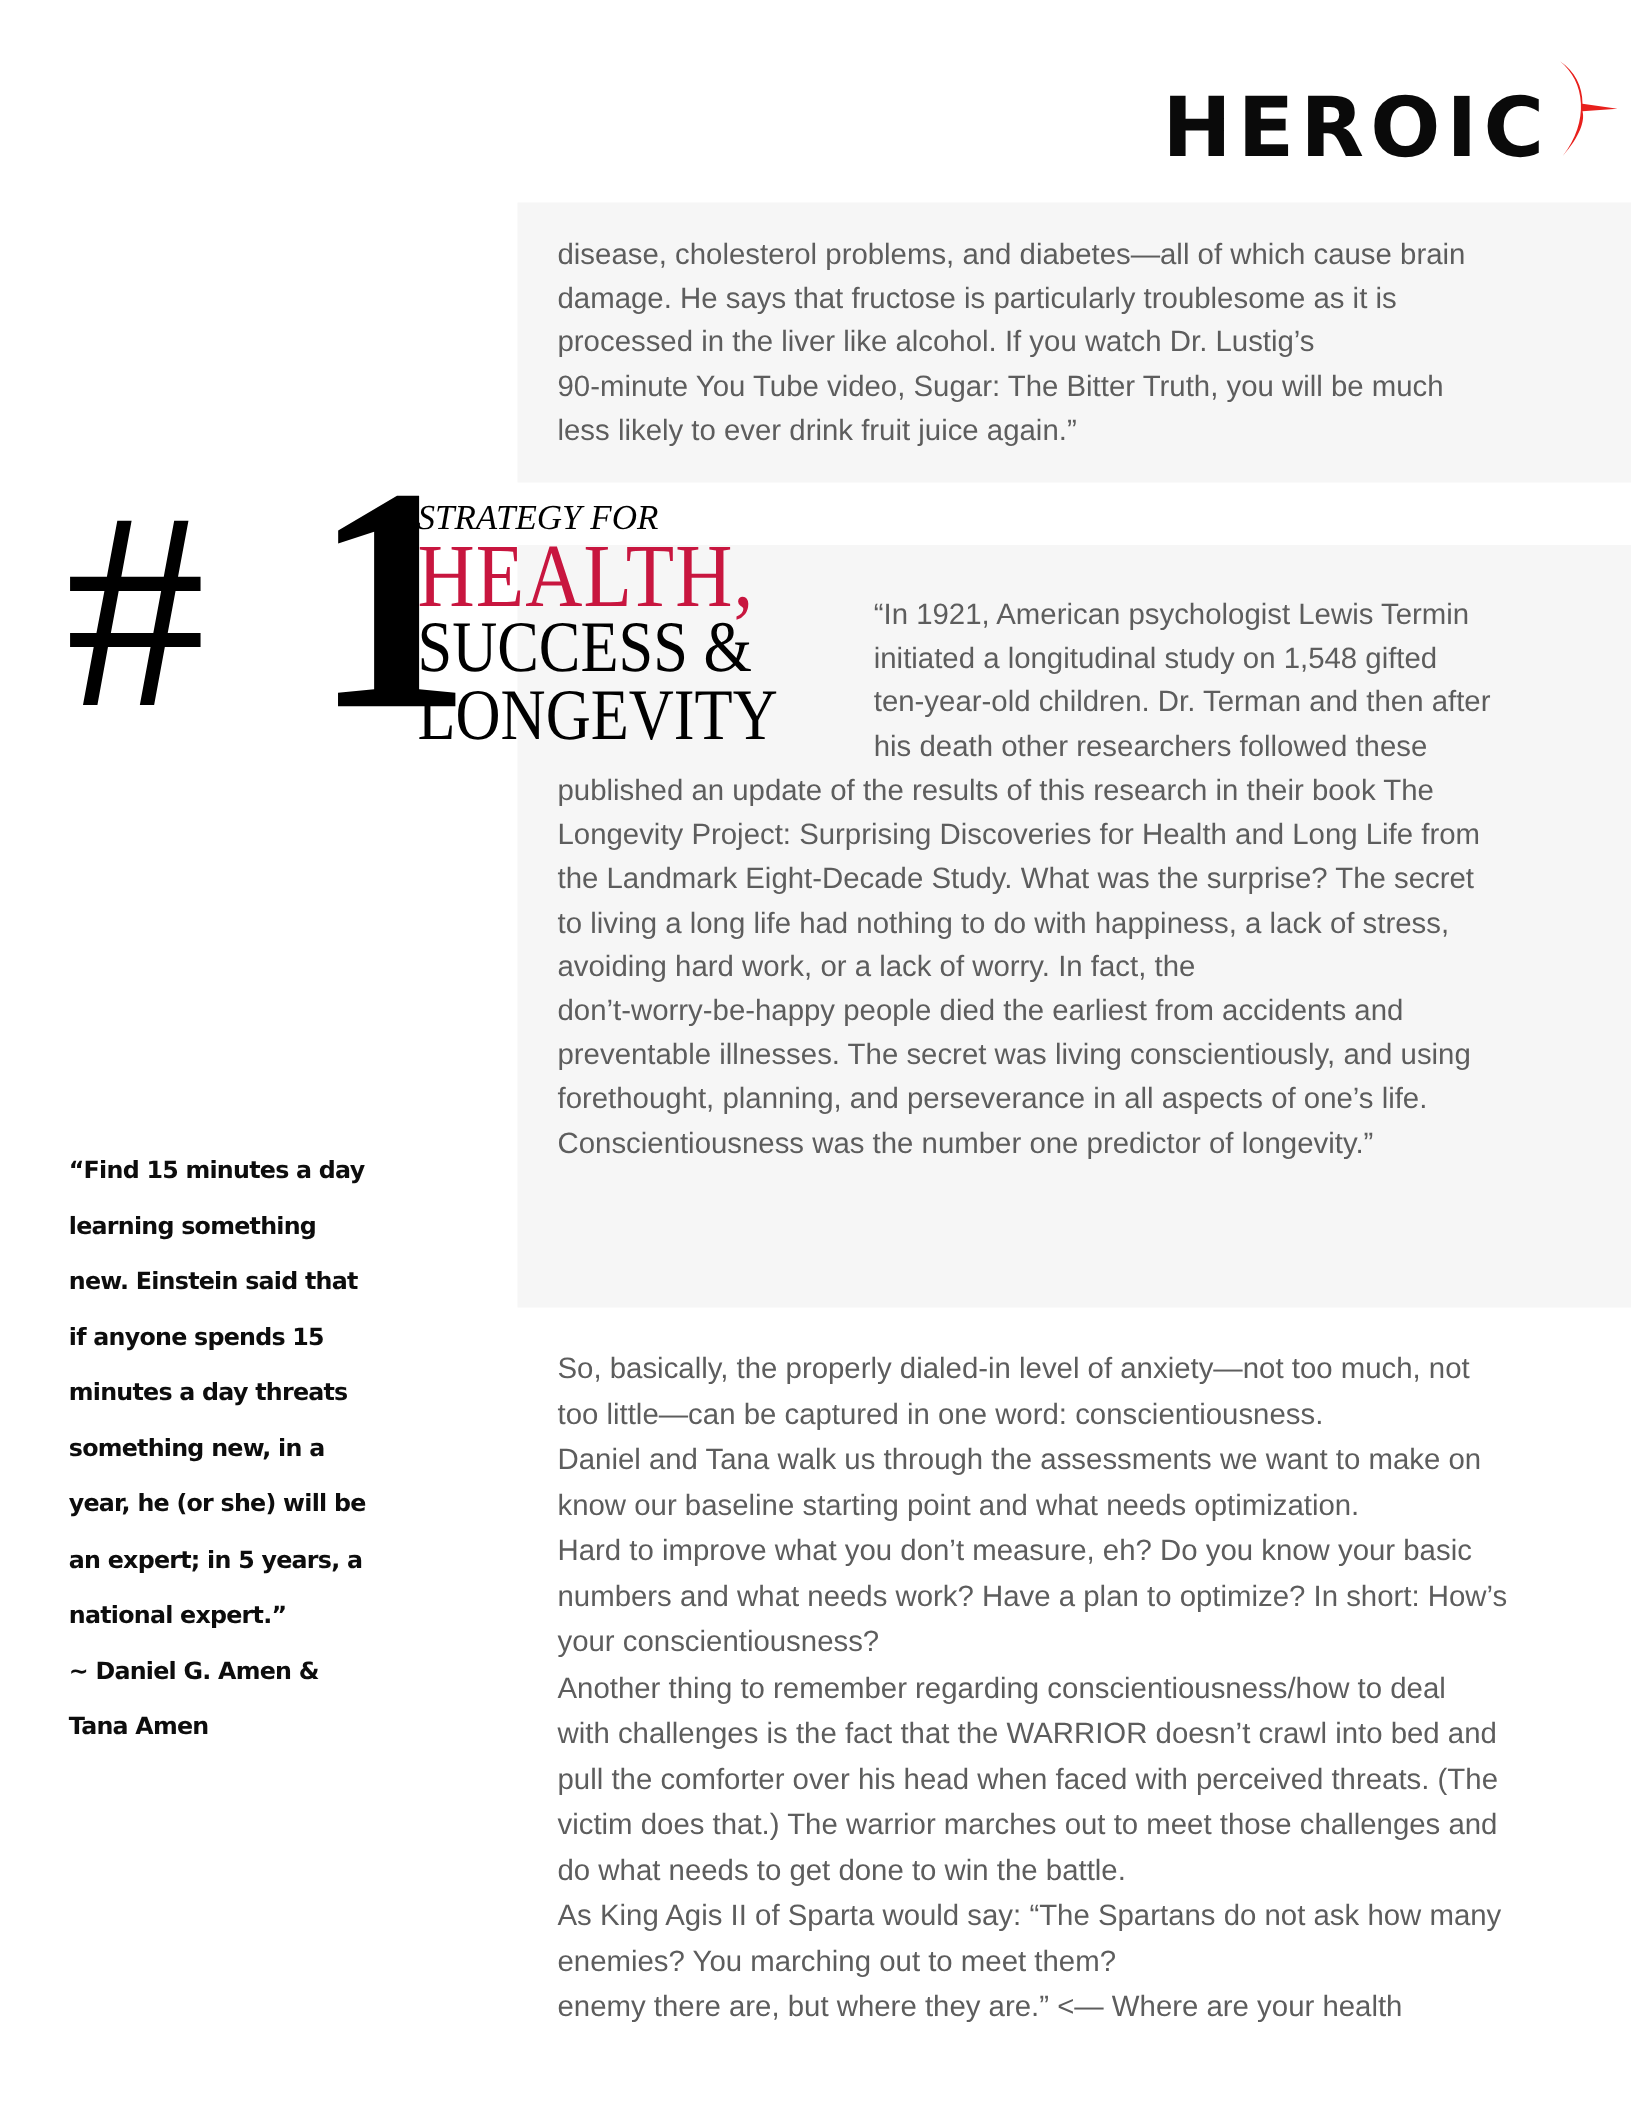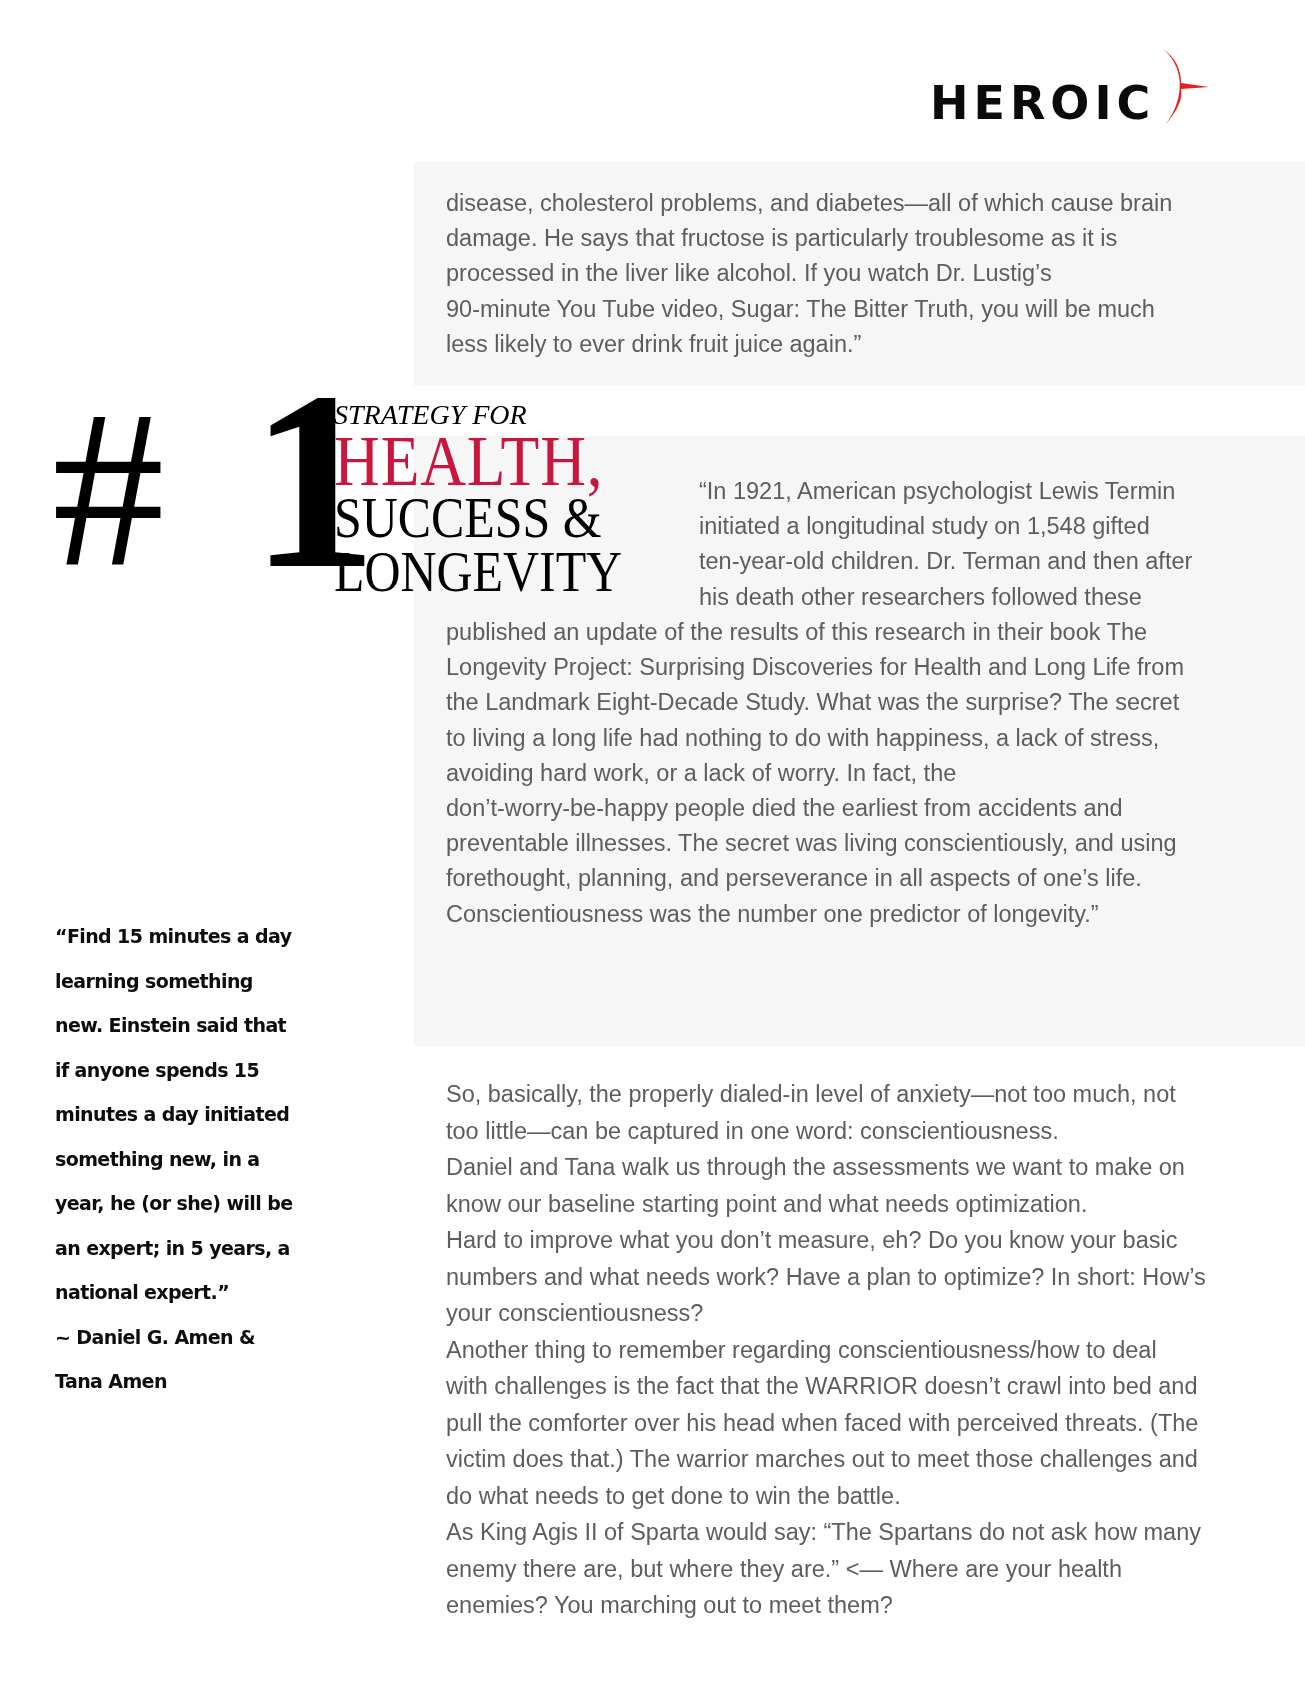--- a/index.html
+++ b/index.html
@@ -1,19 +1,19 @@
 <!DOCTYPE html>
 <html><head>
 <meta charset="utf-8">
 <style>
   html, body { margin: 0; padding: 0; background: #ffffff; }
   body { width: 1305px; height: 1684px; position: relative; overflow: hidden;
          font-family: "Liberation Sans", sans-serif; }
   .logo { position: absolute; left: 930px; top: 52px; height: 70px; display: flex; align-items: center; }
-  .logo-text { font-family: "DejaVu Sans", sans-serif; font-weight: bold; font-size: 46px; letter-spacing: 5px; color: #0a0a0a; line-height: 1; margin-top: 32px; }
+  .logo-text { font-family: "DejaVu Sans", sans-serif; font-weight: bold; font-size: 66px; letter-spacing: 5px; color: #0a0a0a; line-height: 1; margin-top: 32px; }
   .logo-mark { width: 62px; height: 80px; margin-left: 2px; }
 
   .box { position: absolute; background: #f6f6f6; }
   .box1 { left: 414px; top: 162px; width: 891px; height: 224px; }
   .box2 { left: 414px; top: 436px; width: 891px; height: 610px; }
 
   .gray-text { color: #5d5d5d; font-family: "Liberation Sans", sans-serif; font-size: 23.5px; line-height: 35.2px; }
   .p1 { position: absolute; left: 446px; top: 186px; width: 830px; }
   .p1 span, .p2a span, .p2b span, .p3 span { display: block; white-space: nowrap; }
   .p2a { position: absolute; left: 699px; top: 474px; width: 580px; }
@@ -81,21 +81,21 @@
   <span>preventable illnesses. The secret was living conscientiously, and using</span>
   <span>forethought, planning, and perseverance in all aspects of one’s life.</span>
   <span>Conscientiousness was the number one predictor of longevity.”</span>
 </div>
 
 <div class="quote">
   <span>“Find 15 minutes a day</span>
   <span>learning something</span>
   <span>new. Einstein said that</span>
   <span>if anyone spends 15</span>
-  <span>minutes a day initiated</span>
+  <span>minutes a day threats</span>
   <span>something new, in a</span>
   <span>year, he (or she) will be</span>
   <span>an expert; in 5 years, a</span>
   <span>national expert.”</span>
   <span>~ Daniel G. Amen &amp;</span>
   <span>Tana Amen</span>
 </div>
 
 <div class="gray-text p3">
   <span>So, basically, the properly dialed-in level of anxiety—not too much, not</span>
@@ -104,15 +104,15 @@
   <span>know our baseline starting point and what needs optimization.</span>
   <span>Hard to improve what you don’t measure, eh? Do you know your basic</span>
   <span>numbers and what needs work? Have a plan to optimize? In short: How’s</span>
   <span>your conscientiousness?</span>
   <span>Another thing to remember regarding conscientiousness/how to deal</span>
   <span>with challenges is the fact that the WARRIOR doesn’t crawl into bed and</span>
   <span>pull the comforter over his head when faced with perceived threats. (The</span>
   <span>victim does that.) The warrior marches out to meet those challenges and</span>
   <span>do what needs to get done to win the battle.</span>
   <span>As King Agis II of Sparta would say: “The Spartans do not ask how many</span>
+  <span>enemies? You marching out to meet them?</span>
   <span>enemy there are, but where they are.” &lt;— Where are your health</span>
-  <span>enemies? You marching out to meet them?</span>
 </div>
 
 </body></html>

